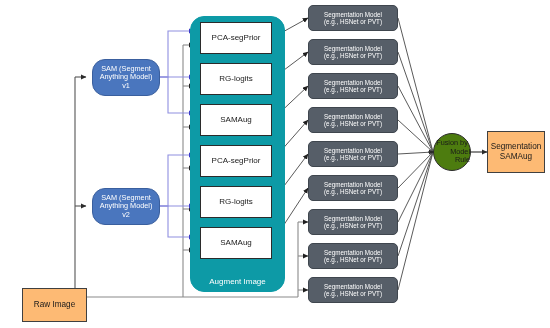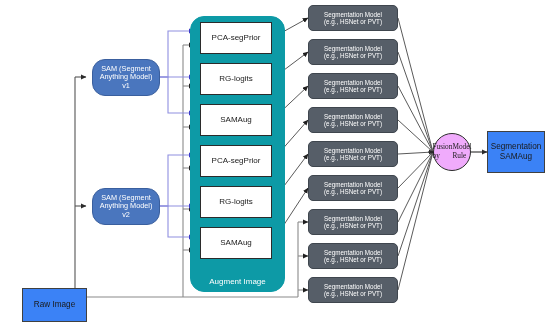--- a/index.html
+++ b/index.html
@@ -22,26 +22,26 @@
     width: 550px;
     height: 328px;
     pointer-events: none;
   }
   .node {
     position: absolute;
     box-sizing: border-box;
     display: flex;
     align-items: center;
     justify-content: center;
-    text-align: left;
+    text-align: right;
     line-height: 1.18;
   }
   
   .plain-box {
-    background: #3b82f6;
+    background: #fdba74;
     border: 1.6px solid #404040;
     color: #1a1a1a;
     font-size: 8.2px;
   }
   
   .sam-box {
     background: #4a76be;
     border: 1.1px solid #3a5f9e;
     border-radius: 13px;
     color: #ffffff;
@@ -78,27 +78,26 @@
     border: 1px solid #3f464e;
     border-radius: 5px;
     color: #ffffff;
     font-size: 6.3px;
     padding: 0 2px;
     flex-direction: column;
   }
   .seg-box span { display: block; white-space: nowrap; }
   
   .fusion-circle {
-    background: #f0abfc;
+    background: #4d7c0f;
     border: 1.4px solid #2b2b2b;
     border-radius: 50%;
     color: #1a1a1a;
     font-size: 7.3px;
-    flex-direction: row;
-    font-family: Liberation Serif, serif;
+    flex-direction: column;
   }
   .fusion-circle span { display: block; }
 </style>
 </head>
 <body>
 
 <div id="canvas">
 
   <svg id="wires" viewBox="0 0 550 328" width="550" height="328">
     <defs>

